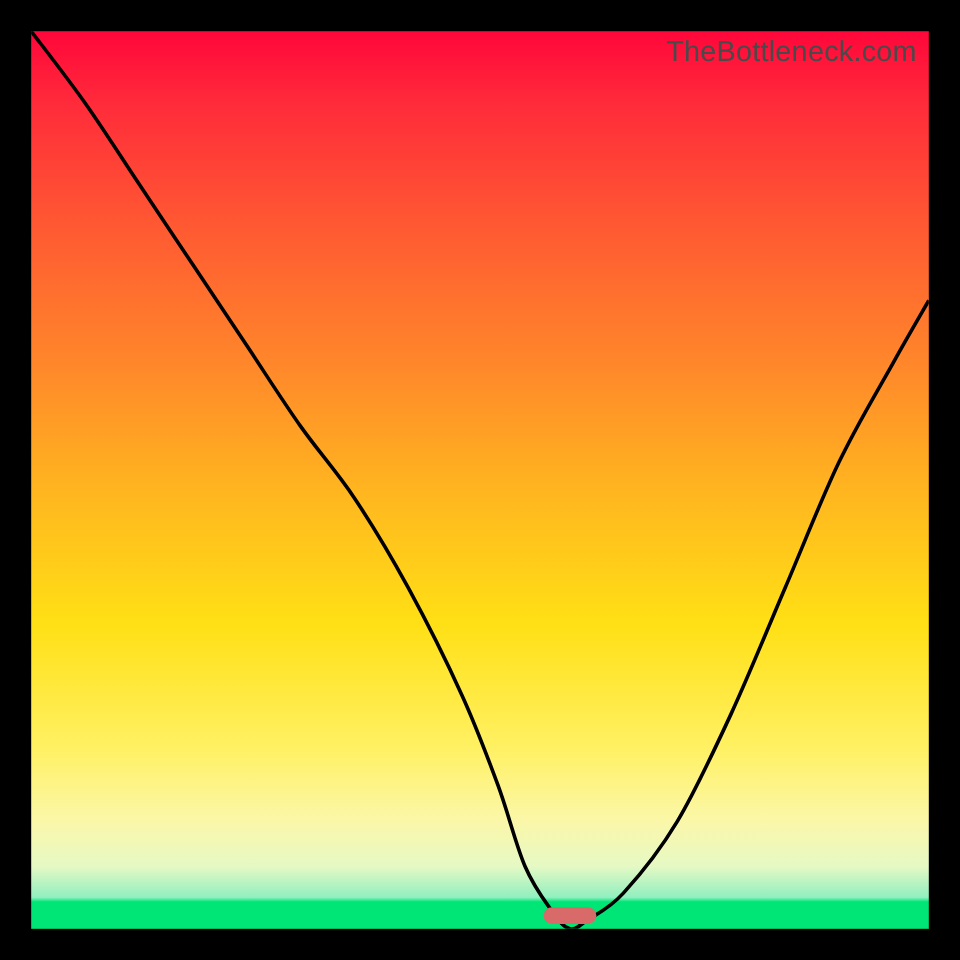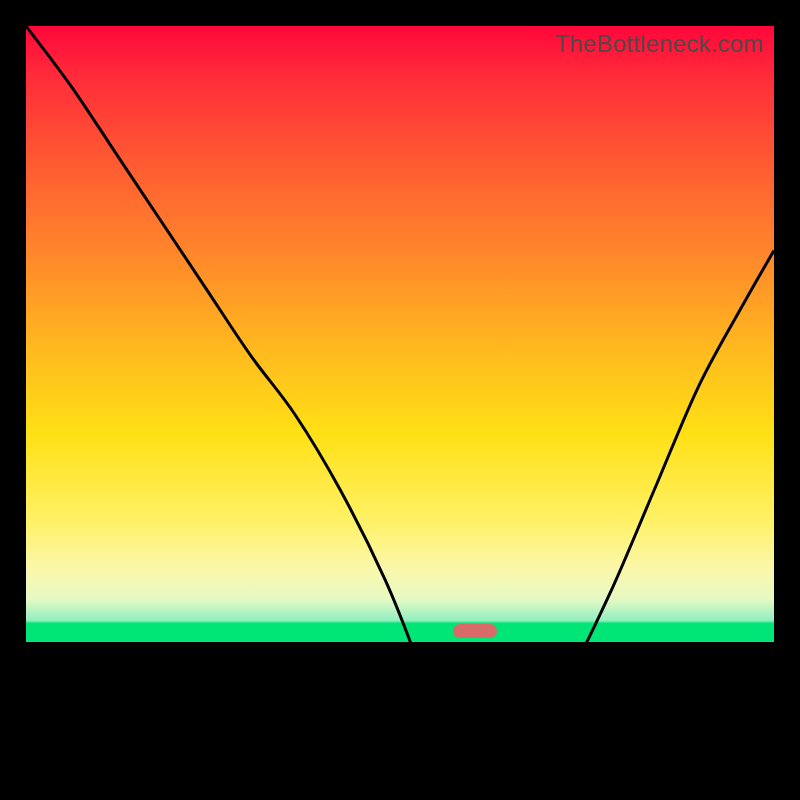--- a/index.html
+++ b/index.html
@@ -15,21 +15,21 @@
     position: relative;
     width: 800px;
     height: 800px;
     background: #000;
   }
   .plot-area {
     position: absolute;
     left: 26px;
     top: 26px;
     width: 748px;
-    height: 616px;
+    height: 748px;
     
     background: linear-gradient(
       to bottom,
       #ff073a 0%,
       #ff2b3a 8%,
       #ff5a32 22%,
       #ff8a2a 38%,
       #ffb81f 52%,
       #ffe015 66%,
       #fff164 80%,

